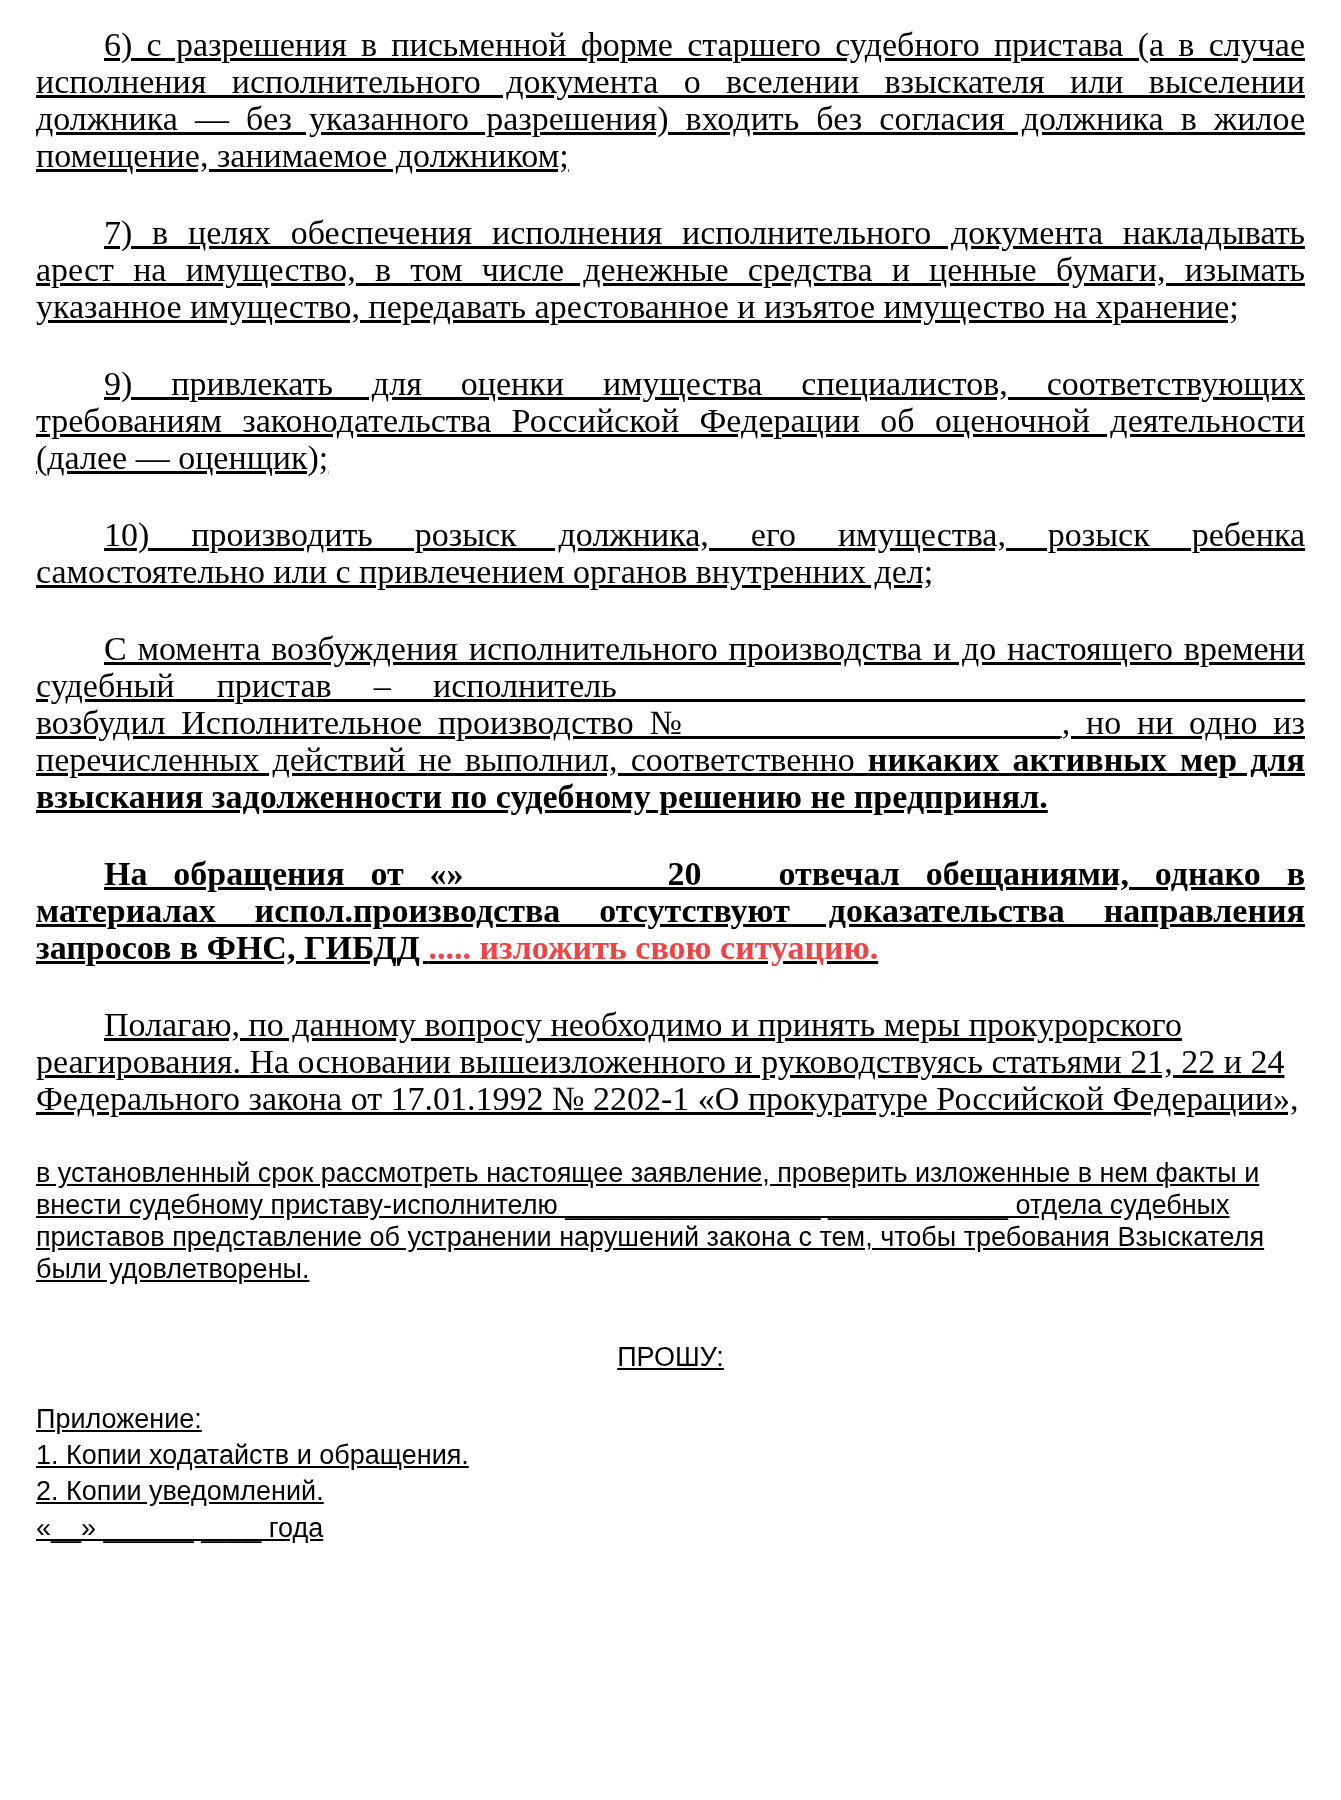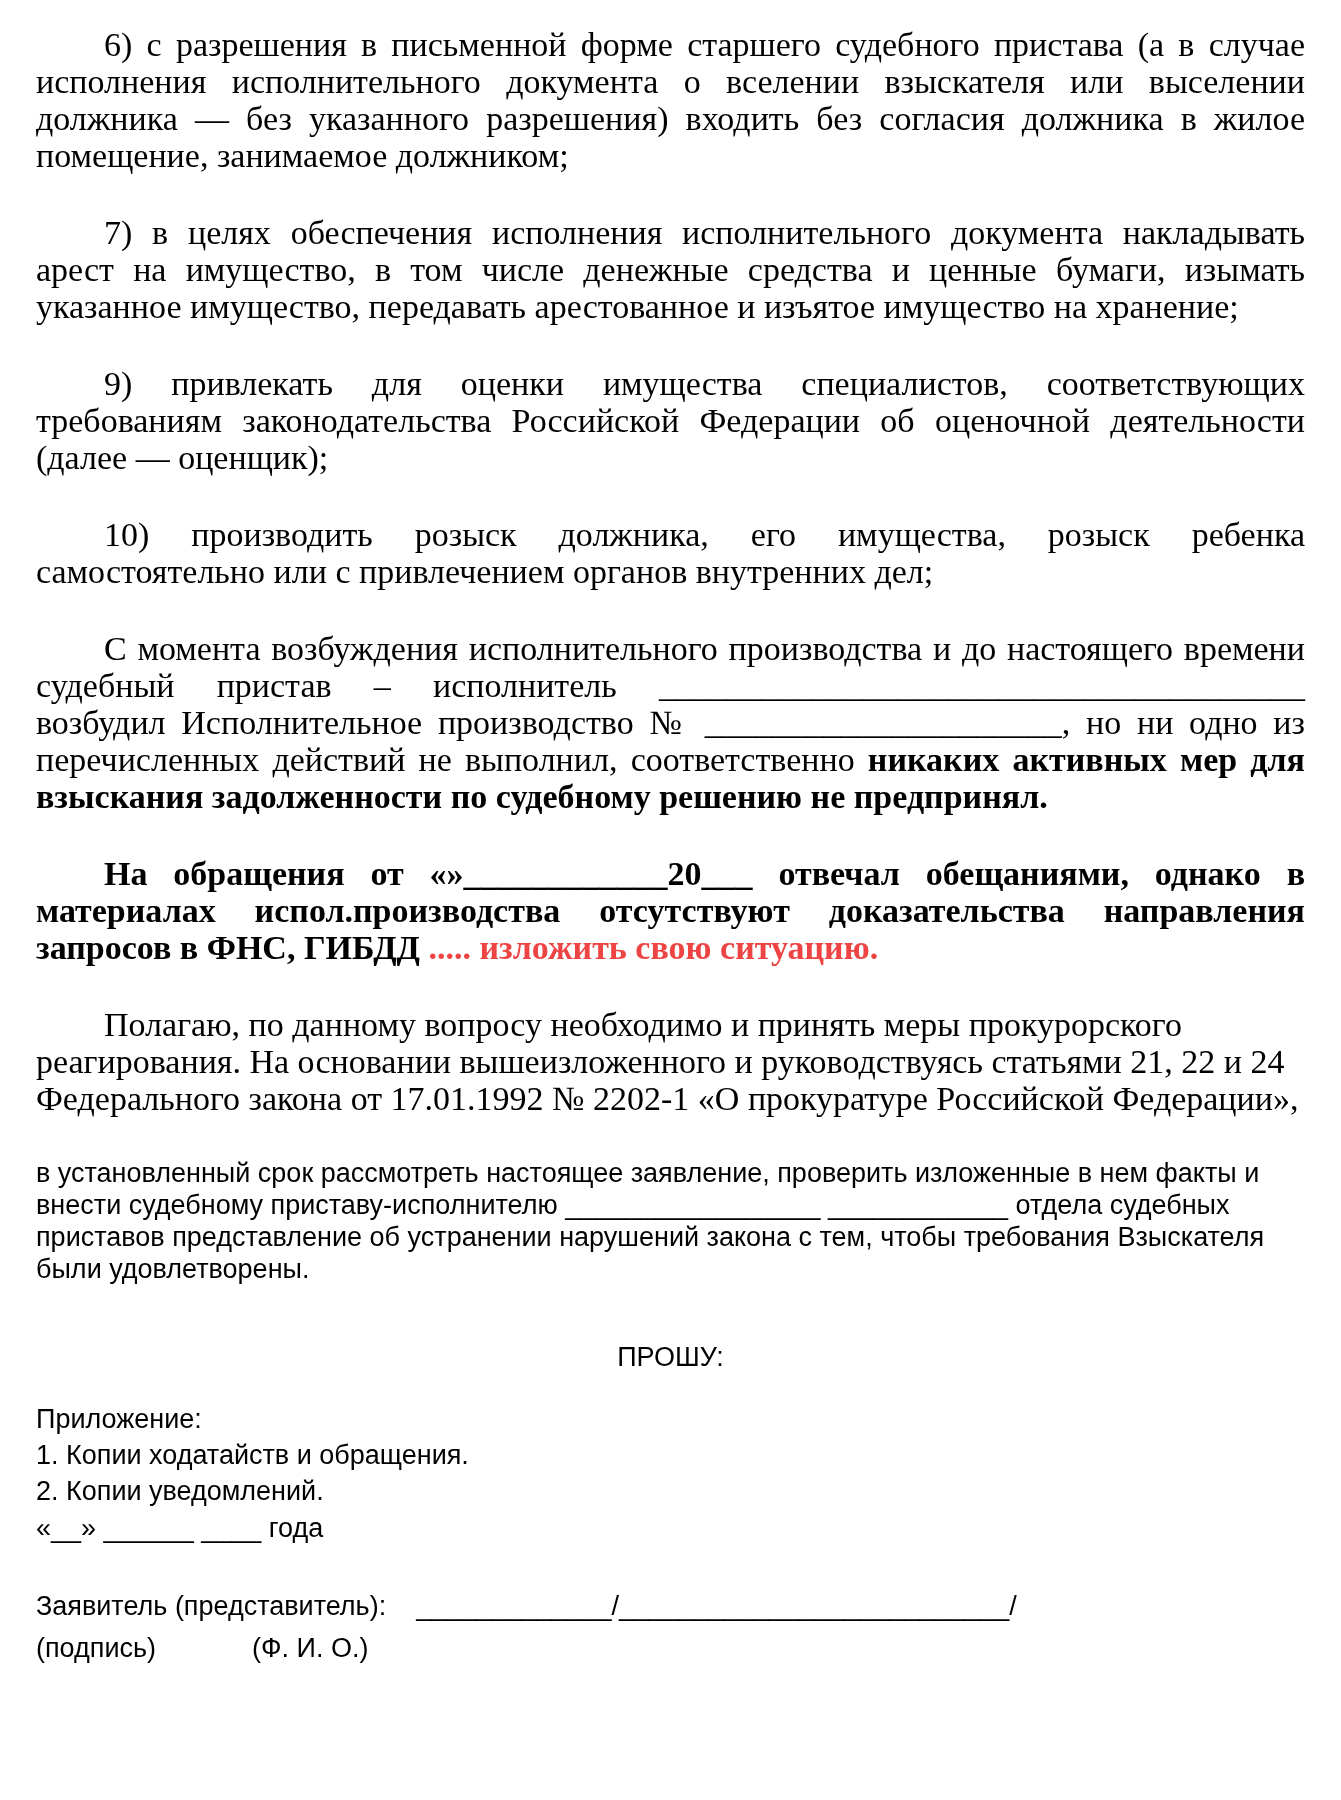--- a/index.html
+++ b/index.html
@@ -3,20 +3,21 @@
 <meta charset="utf-8">
 <style>
   html, body { margin: 0; padding: 0; background: #ffffff; }
   body { width: 1341px; height: 1800px; overflow: hidden; }
   .page {
     box-sizing: border-box;
     width: 1341px; height: 1800px;
     padding: 26px 36px 0 36px;
     background: #ffffff;
     color: #000000;
+    text-decoration: underline;
   }
   
   .p-serif {
     font-family: "Liberation Serif", "DejaVu Serif", serif;
     font-size: 34px;
     line-height: 37px;
     margin: 0 0 40px 0;
     text-indent: 68px;
     text-align: justify;
   }
@@ -71,22 +72,14 @@
   <p class="sans request-heading">ПРОШУ:</p>
 
   <div class="sans attachment">
     <div>Приложение:</div>
     <div>1. Копии ходатайств и обращения.</div>
     <div>2. Копии уведомлений.</div>
   </div>
 
   <p class="sans date-line">«__» ______ ____ года</p>
 
-  <div class="sans signature">
-    <div class="sig-row">
-      <span>Заявитель (представитель):</span><span class="sig-blanks"><span>_____________/</span><span>__________________________/</span></span>
-    </div>
-    <div class="sig-captions">
-      <span class="sig-cap-1">(подпись)</span><span>(Ф. И. О.)</span>
-    </div>
-  </div>
 
 </div>
 
 </body></html>

